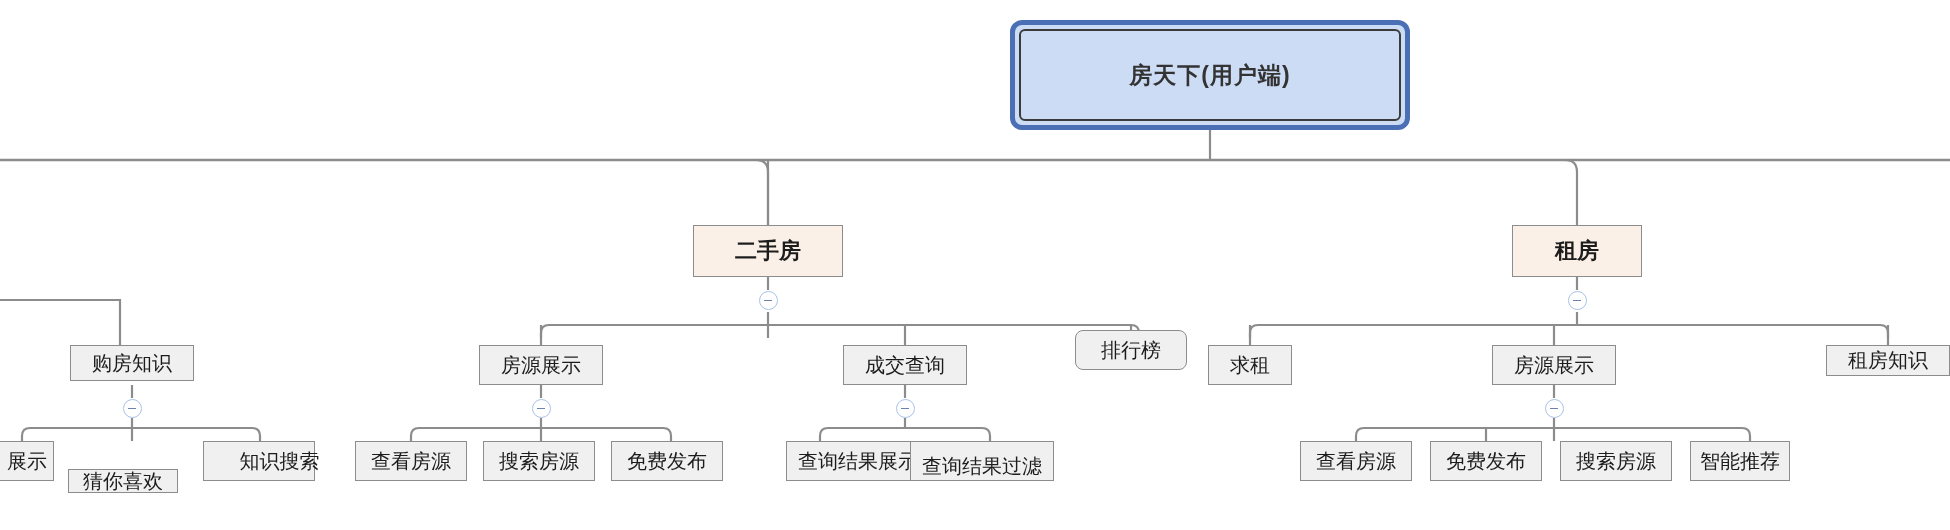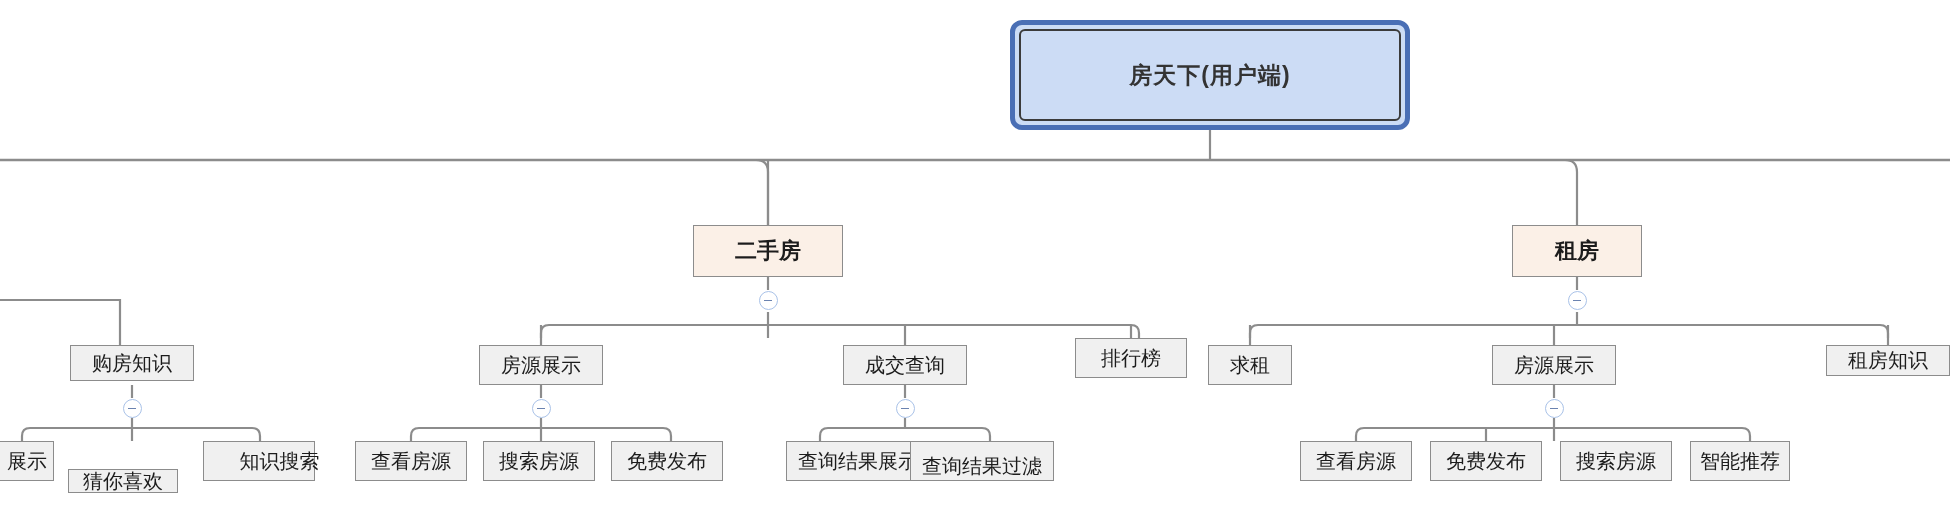--- a/index.html
+++ b/index.html
@@ -177,21 +177,21 @@
   <span class="bar"></span>
 </div>
 
 <div class="node node-l3" style="left:843px; top:345px; width:124px; height:40px;">
   <span>成交查询</span>
 </div>
 <div class="toggle" style="left:895.5px; top:399px;">
   <span class="bar"></span>
 </div>
 
-<div class="node node-l3" style="left:1075px; top:338px; width:112px; height:40px;">
+<div class="node node-l3" style="left:1075px; top:330px; width:112px; height:40px;border-radius:8px;">
   <span>排行榜</span>
 </div>
 
 <div class="node node-l3" style="left:1208px; top:345px; width:84px; height:40px;">
   <span>求租</span>
 </div>
 
 <div class="node node-l3" style="left:1492px; top:345px; width:124px; height:40px;">
   <span>房源展示</span>
 </div>

